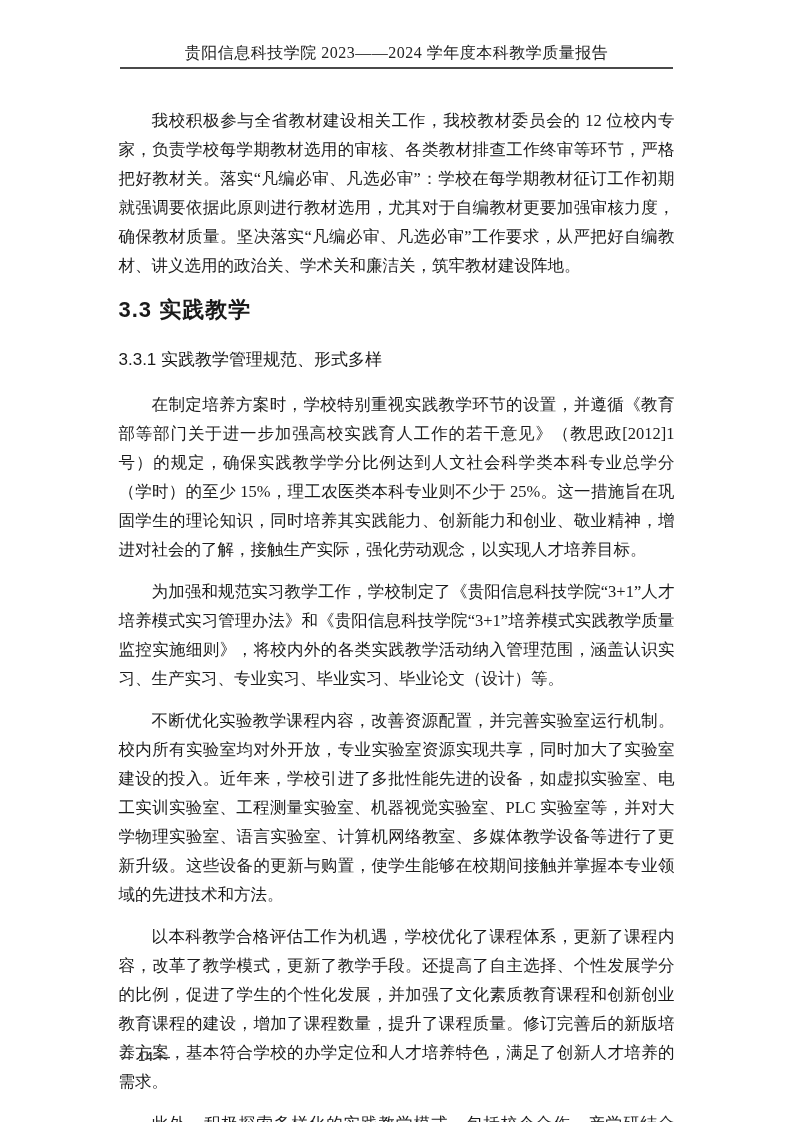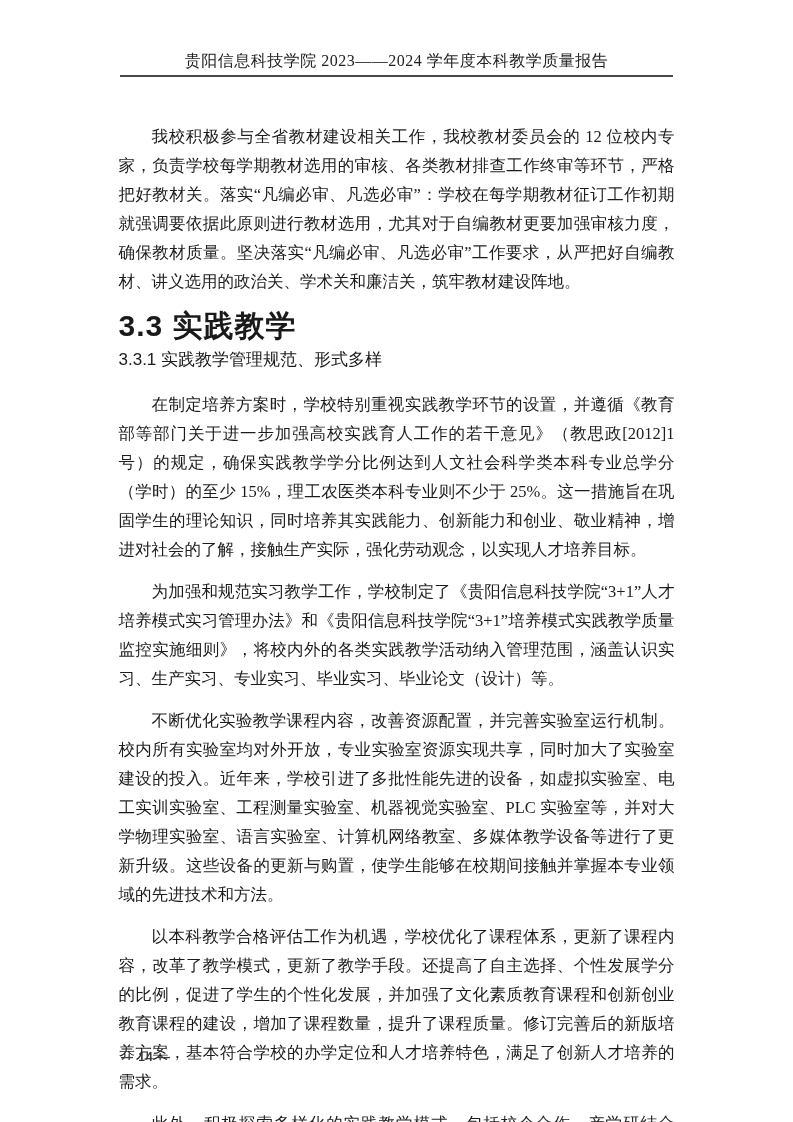--- a/index.html
+++ b/index.html
@@ -10,21 +10,21 @@
     height: 1122px;
     margin: 0 auto;
     background: #ffffff;
     color: #1c1c1c;
     font-family: "Liberation Serif", "DejaVu Serif", serif;
     overflow: hidden;
   }
   .doc-header {
     padding-top: 34px;
     width: 553px;
-    margin: 16px auto;
+    margin: 8px auto;
   }
   .doc-header .header-title {
     text-align: center;
     font-size: 16px;
     line-height: 22px;
     letter-spacing: 0.5px;
     color: #222222;
     white-space: nowrap;
   }
   .header-rule {
@@ -42,24 +42,24 @@
   .doc-body p {
     font-size: 16.5px;
     line-height: 29px;
     text-align: justify;
     text-indent: 2em;
     margin-bottom: 13px;
     color: #1c1c1c;
   }
   .section-heading {
     font-family: "Liberation Sans", "DejaVu Sans", sans-serif;
-    font-size: 30px;
+    font-size: 22px;
     font-weight: bold;
     color: #1a1a1a;
-    margin: 16px 0 8px 0;
+    margin: 16px 0 24px 0;
     line-height: 28px;
     letter-spacing: 1px;
   }
   .subsection-heading {
     font-family: "Liberation Sans", "DejaVu Sans", sans-serif;
     font-size: 17px;
     font-weight: normal;
     color: #1a1a1a;
     margin: 0 0 18px 0;
     line-height: 24px;

